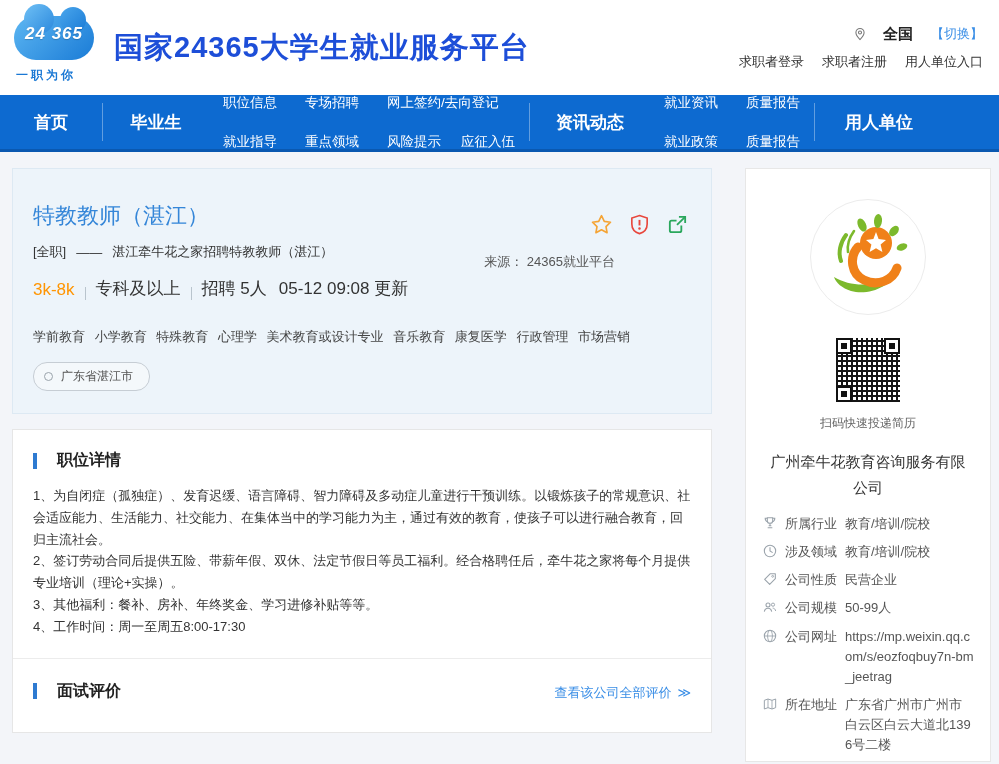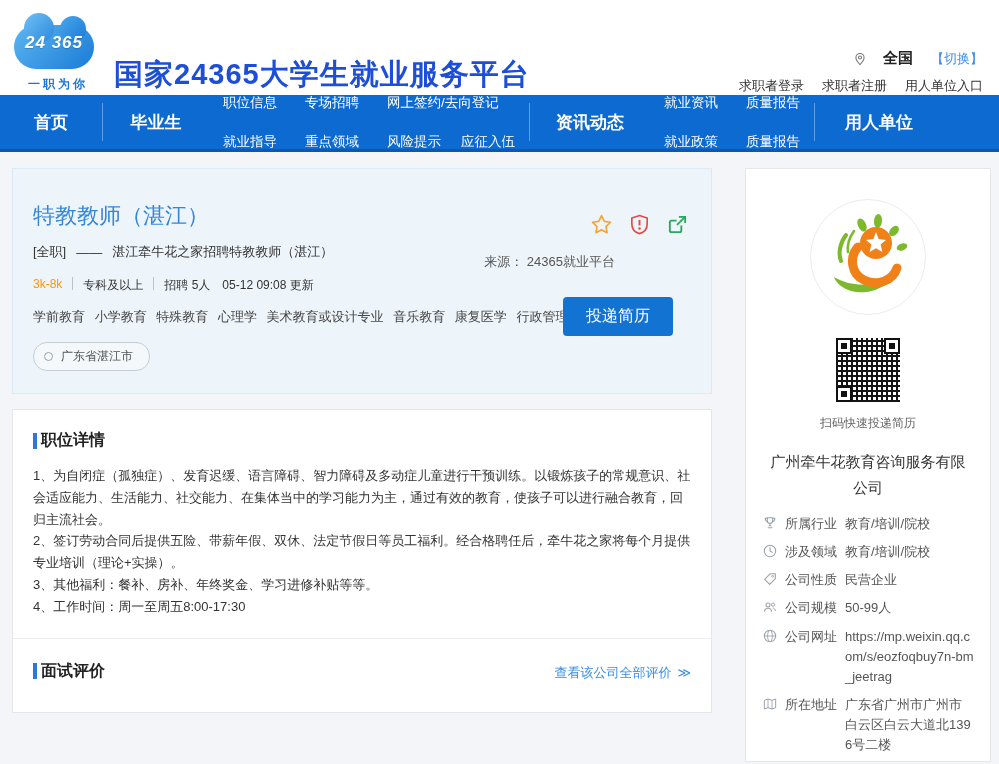--- a/index.html
+++ b/index.html
@@ -1,32 +1,32 @@
 <!DOCTYPE html>
 <html><head>
 <meta charset="utf-8">
 <style>
   * { margin:0; padding:0; box-sizing:border-box; }
   html,body { width:999px; height:764px; overflow:hidden; background:#fff;
     font-family:"Liberation Sans","DejaVu Sans",sans-serif; }
   .page { width:999px; height:764px; overflow:hidden; display:flex; flex-direction:column; }
 
   
-  .top-header { height:95px; background:#fff; display:flex; align-items:flex-end; padding:0 14px 0 12px;border-radius:31px; }
+  .top-header { height:95px; background:#fff; display:flex; align-items:center; padding:0 14px 0 12px;border-radius:31px; }
   .logo { width:88px; height:76px; position:relative; flex:none; cursor:pointer; }
   .cloud { position:absolute; left:2px; top:6px; width:80px; height:44px;
     background:linear-gradient(135deg,#5cb6f2,#1a7bd6); border-radius:22px; }
   .cloud:before { content:""; position:absolute; left:10px; top:-12px; width:30px; height:30px;
     background:linear-gradient(135deg,#6fc0f5,#2a88dd); border-radius:50%; }
   .cloud:after { content:""; position:absolute; right:8px; top:-9px; width:26px; height:26px;
     background:linear-gradient(135deg,#4aa6ec,#1a7bd6); border-radius:50%; }
   .cloud-num { position:absolute; left:0; top:14px; width:84px; text-align:center; color:#fff;
     font-size:17px; font-weight:bold; font-style:italic; letter-spacing:1px; z-index:2;
     text-shadow:0 1px 1px rgba(0,0,0,.18); }
-  .logo-slogan { position:absolute; left:16px; bottom:2px; font-size:12px; font-weight:bold;
+  .logo-slogan { position:absolute; left:4px; bottom:2px; font-size:12px; font-weight:bold;
     color:#1a78d4; letter-spacing:3px; white-space:nowrap; }
   .site-title { font-size:29px; font-weight:bold; color:#1d4ed8; letter-spacing:1px; margin-left:14px; }
   .header-right { margin-left:auto; text-align:right; padding-right:2px; }
   .region-row { display:flex; justify-content:flex-end; align-items:center; gap:16px; font-size:15px; }
   .region-name { font-weight:bold; color:#222; cursor:pointer; }
   .region-switch { color:#3a8ee6; font-size:13px; cursor:pointer; margin-left:2px; }
   .links-row { margin-top:9px; display:flex; gap:18px; font-size:13px; color:#333; }
   .links-row span { cursor:pointer; }
 
   
@@ -44,38 +44,38 @@
   .nav-col span { cursor:pointer; }
   .nav-col .row2 { display:flex; gap:20px; }
 
   
   .main { flex:1; background:#f3f5f9; padding:16px 0 0 12px; display:flex; gap:33px; overflow:hidden; }
   .left-col { width:700px; flex:none; }
 
   .summary-card { background:#edf4fa; border:1px solid #dde9f3; padding:32px 20px 22px; position:relative; }
   .job-title { font-size:22px; color:#3586d8; margin-bottom:12px; }
   .job-subline { font-size:13px; color:#333; margin-bottom:16px; display:flex; gap:10px; align-items:center; }
-  .meta-row { font-size:12px; color:#333; display:flex; align-items:flex-start; margin-bottom:14px; }
+  .meta-row { font-size:17px; color:#333; display:flex; align-items:flex-end; margin-bottom:28px; }
   .salary { color:#ff9502; }
   .vsep { width:1px; height:13px; background:#b9c4cd; margin:0 10px; }
   .meta-date { margin-left:12px; }
   .tags-row { font-size:13px; color:#444; margin-bottom:16px; }
   .tags-row span { margin-right:6px; }
   .loc-pill { display:inline-flex; align-items:center; gap:8px; font-size:12px; color:#555;
     border:1px solid #c6cdd4; border-radius:14px; padding:5px 16px 5px 10px; background:#f4f8fb; cursor:pointer; }
   .loc-dot { width:9px; height:9px; border:1px solid #9aa3ab; border-radius:50%; display:inline-block; }
   .card-actions { position:absolute; right:22px; top:44px; display:flex; gap:15px; }
   .card-actions .act { width:23px; height:23px; cursor:pointer; }
   .source-line { position:absolute; right:96px; top:84px; font-size:13px; color:#555; white-space:nowrap; }
   .apply-btn { position:absolute; right:38px; top:128px; background:#1273d2; color:#fff; font-size:16px;
     padding:9px 23px; border:none; border-radius:4px; cursor:pointer; }
 
   .detail-card { margin-top:15px; background:#fff; border:1px solid #e6e6e6; }
   .section { padding:20px; }
-  .section-title { display:flex; align-items:center; gap:4px; font-size:16px; font-weight:bold;
+  .section-title { display:flex; align-items:center; gap:20px; font-size:16px; font-weight:bold;
     color:#222; margin-bottom:14px; }
   .bar { width:4px; height:16px; background:#2e7ad1; }
   .desc-line { font-size:13px; color:#333; line-height:1.68; }
   .section-sep { border-top:1px solid #ececec; }
   .review-section { padding:22px 20px 30px; display:flex; justify-content:space-between; align-items:flex-end;text-align:center; }
   .review-link { font-size:13px; color:#3a8ee6; cursor:pointer; display:flex; gap:6px; align-items:center; }
 
   
   .right-col { width:246px; flex:none; }
   .company-card { background:#fff; border:1px solid #e7e7e7; height:594px; overflow:hidden;
@@ -208,21 +208,20 @@
           <svg class="act" viewBox="0 0 24 24">
             <path d="M16 13v5.2a1.8 1.8 0 0 1-1.8 1.8H5.8A1.8 1.8 0 0 1 4 18.2V9.8A1.8 1.8 0 0 1 5.8 8H11" fill="none" stroke="#2aa75c" stroke-width="1.9"></path>
             <path d="M13.5 4H20v6.5" fill="none" stroke="#2aa75c" stroke-width="1.9"></path>
             <path d="M20 4l-8.5 8.5" fill="none" stroke="#2aa75c" stroke-width="1.9"></path>
           </svg>
         </div>
         <div class="source-line">
           <span>来源：</span>
           <span>24365就业平台</span>
         </div>
-        <button class="apply-btn">投递简历</button>
       </div>
 
       <div class="detail-card">
         <div class="section">
           <div class="section-title">
             <span class="bar"></span>
             <span>职位详情</span>
           </div>
           <div class="desc-line">1、为自闭症（孤独症）、发育迟缓、语言障碍、智力障碍及多动症儿童进行干预训练。以锻炼孩子的常规意识、社会适应能力、生活能力、社交能力、在集体当中的学习能力为主，通过有效的教育，使孩子可以进行融合教育，回归主流社会。</div>
           <div class="desc-line">2、签订劳动合同后提供五险、带薪年假、双休、法定节假日等员工福利。经合格聘任后，牵牛花之家将每个月提供专业培训（理论+实操）。</div>

